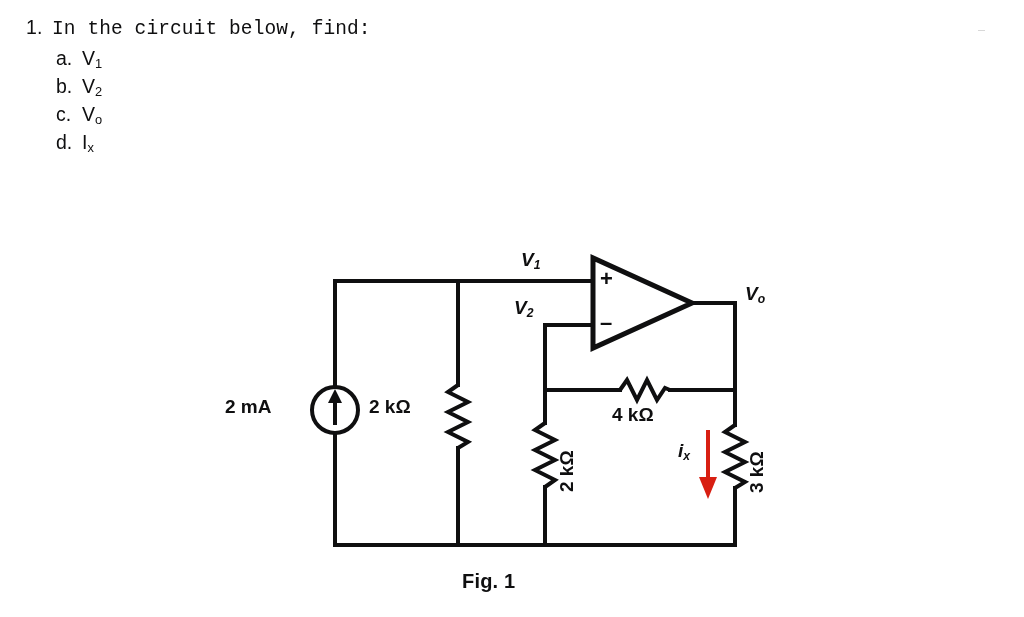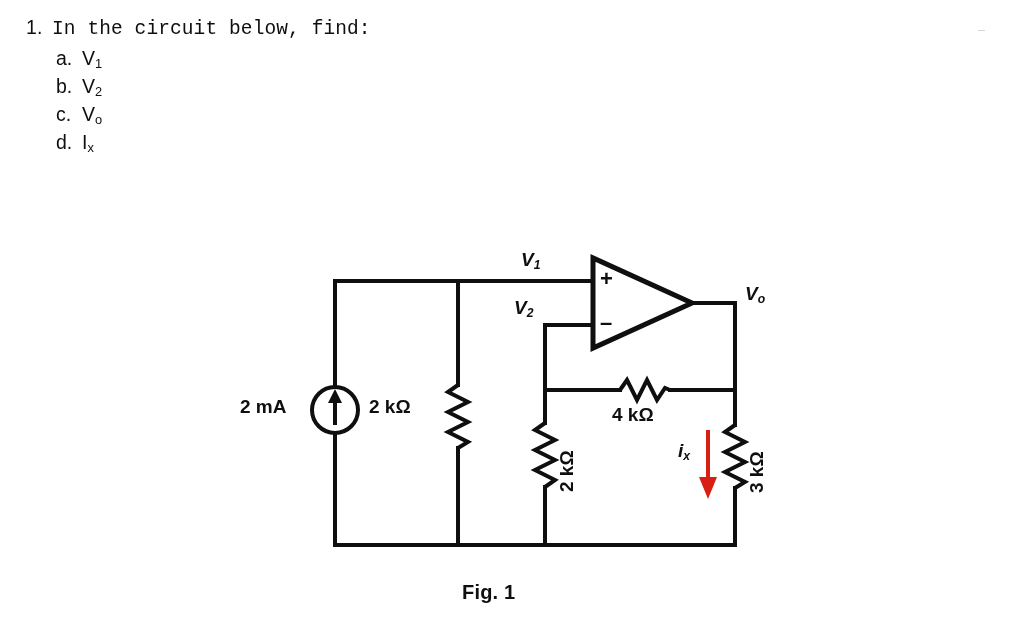--- a/index.html
+++ b/index.html
@@ -68,21 +68,20 @@
   }
 
   
   #fig-caption {
     position: absolute;
     left: 462px;
     top: 570px;
     font-size: 20px;
     font-weight: bold;
     letter-spacing: .2px;
-    margin-top: 11px;
   }
 
   
   .clabel {
     position: absolute;
     font-size: 19px;
     font-weight: bold;
     white-space: nowrap;
     color: #0f0f10;
   }
@@ -200,21 +199,21 @@
   </g>
 
 </svg>
 
 <div class="clabel italic" style="left:521px; top:249px;"><span>V</span><sub>1</sub></div>
 
 <div class="clabel italic" style="left:514px; top:297px;"><span>V</span><sub>2</sub></div>
 
 <div class="clabel italic" style="left:745px; top:283px;"><span>V</span><sub>o</sub></div>
 
-<div class="clabel" style="left:240px; top:396px;">2 mA</div>
+<div class="clabel" style="left:225px; top:396px;">2 mA</div>
 
 <div class="clabel" style="left:369px; top:396px;">2 kΩ</div>
 
 <div class="clabel rot" style="left:556px; top:492px;">2 kΩ</div>
 
 <div class="clabel" style="left:612px; top:404px;">4 kΩ</div>
 
 <div class="clabel rot" style="left:746px; top:493px;">3 kΩ</div>
 
 <div class="clabel italic" style="left:678px; top:440px;"><span>i</span><sub>x</sub></div>

